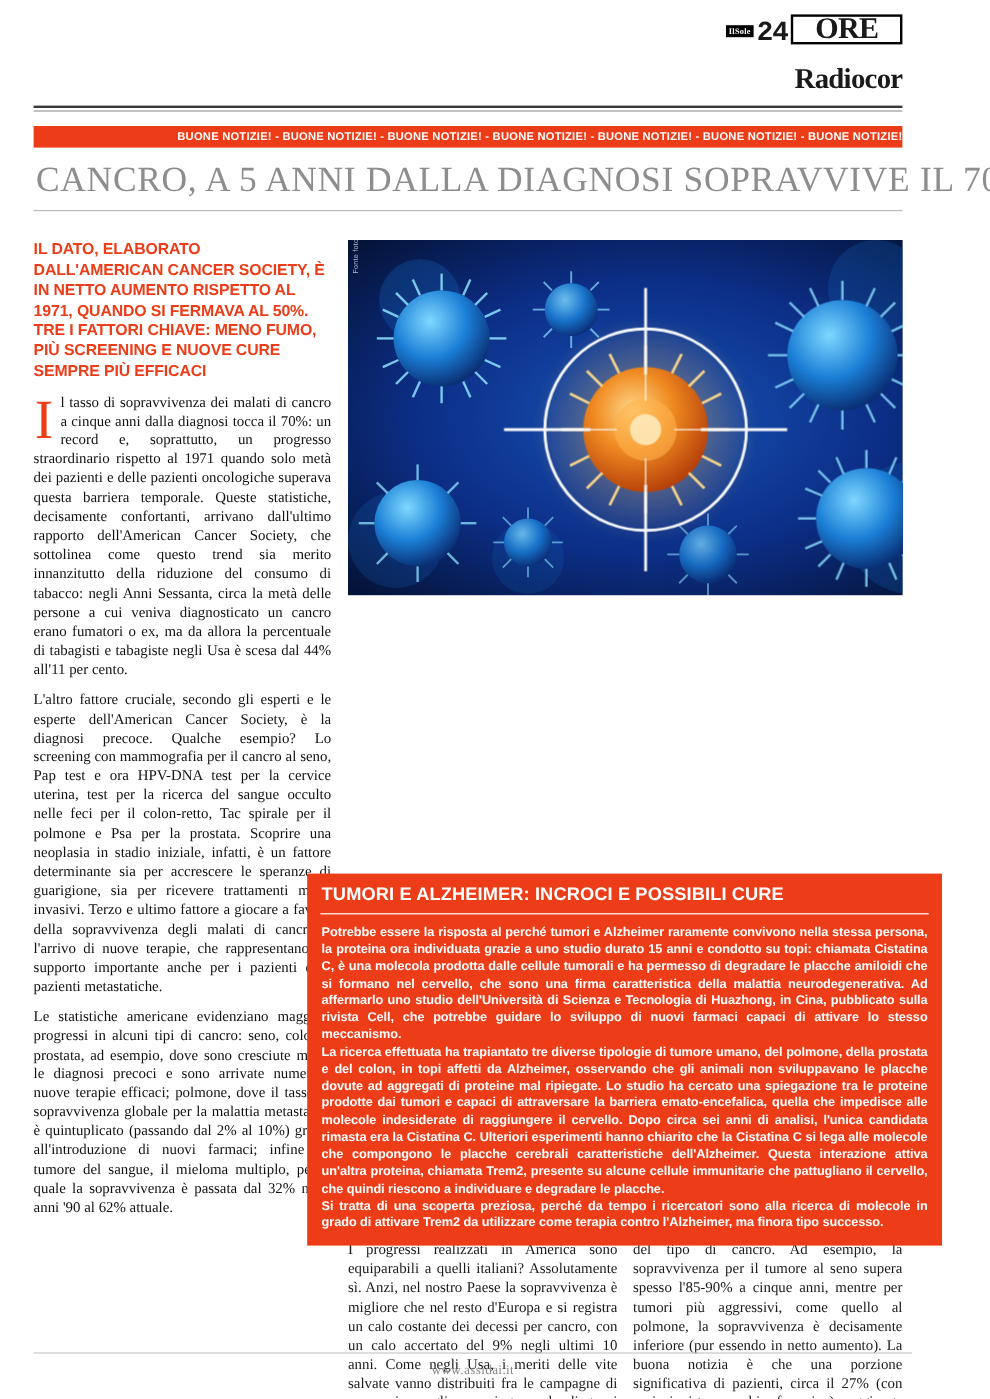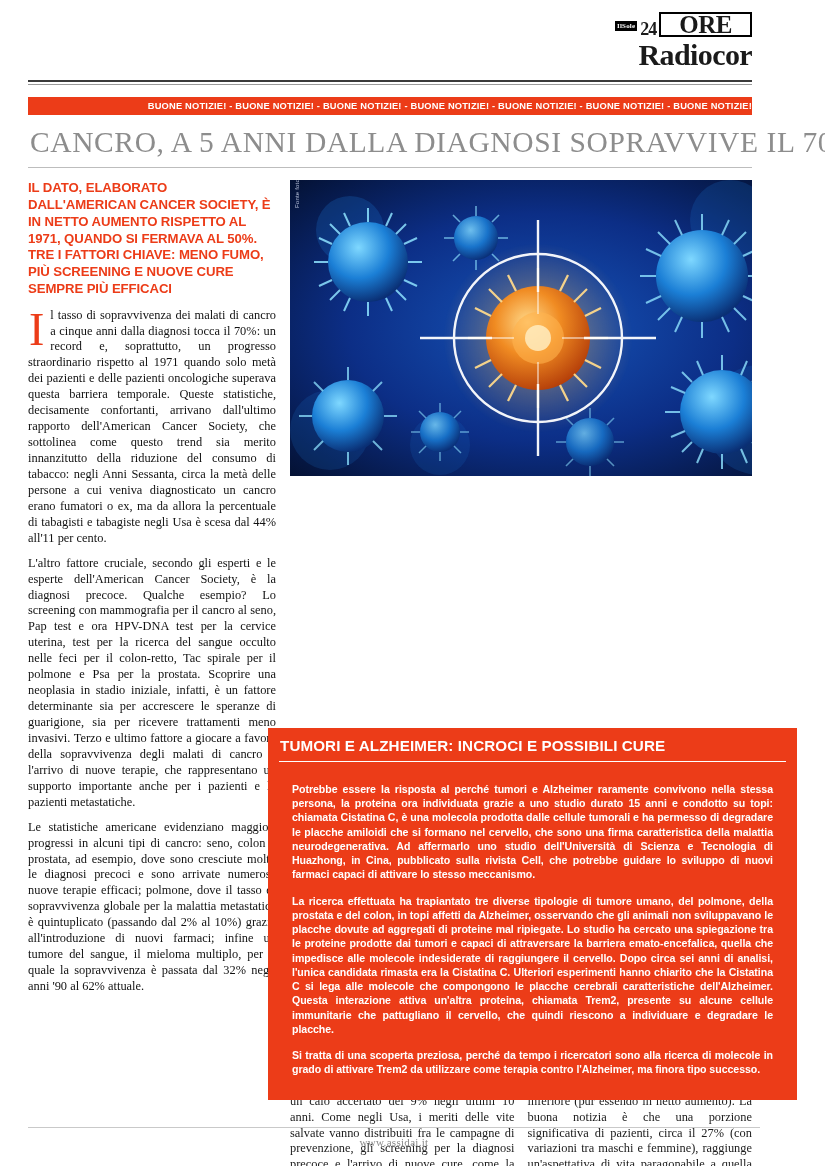--- a/index.html
+++ b/index.html
@@ -44,41 +44,41 @@
     color: #fff;
     font-family: "Liberation Serif", serif;
     font-weight: bold;
     font-size: 7px;
     letter-spacing: 0.2px;
     padding: 2px 2px 1px 2px;
     line-height: 1;
     transform: translateY(-6px);
   }
   .sole-24 {
-    font-family: Liberation Serif, serif;
-    font-weight: bold;
-    font-size: 18px;
+    font-family: Liberation Mono, monospace;
+    font-weight: bold;
+    font-size: 23px;
     letter-spacing: -1px;
     line-height: 0.85;
   }
   .sole-ore {
     font-family: "Liberation Serif", serif;
     font-weight: bold;
     font-size: 25px;
     letter-spacing: -0.5px;
     line-height: 0.85;
     border: 2px solid #000;
     padding: 0px 18px;
   }
   .radiocor {
     font-family: "Liberation Serif", serif;
     font-weight: bold;
-    font-size: 30px;
+    font-size: 24px;
     letter-spacing: -0.6px;
-    margin-top: 3px;
+    margin-top: 17px;
     line-height: 1;
   }
   .mast-rule {
     border-top: 2px solid #3a3a3a;
     margin-top: 10px;
   }
   .mast-rule2 {
     border-top: 1px solid #9a9a9a;
     margin-top: 2px;
   }
@@ -108,21 +108,21 @@
     white-space: nowrap;
   }
   .headline-rule {
     border-top: 1px solid #bdbdbd;
   }
 
   
   .toparea {
     display: flex;
     gap: 14px;
-    margin-top: 12px;
+    margin-top: 24px;
   }
   .leftcol {
     width: 248px;
     flex: 0 0 248px;
   }
   .standfirst {
     font-family: "Liberation Sans", sans-serif;
     font-weight: bold;
     font-size: 13.2px;
     line-height: 1.27;
@@ -183,21 +183,21 @@
     font-family: "Liberation Serif", serif;
     font-size: 12.4px;
     line-height: 1.285;
     text-align: justify;
   }
   .undercol p { margin: 0; }
 
   
   .redbox {
     position: absolute;
-    left: 268px;
+    left: 256px;
     top: 728px;
     width: 529px;
     background: #ec3c18;
     color: #ffffff;
     padding: 0;
   }
   .redbox-title {
     font-family: "Liberation Sans", sans-serif;
     font-weight: bold;
     font-size: 15.2px;
@@ -210,21 +210,21 @@
   }
   .redbox-body {
     font-family: "Liberation Sans", sans-serif;
     font-weight: bold;
     font-size: 10.6px;
     line-height: 1.345;
     text-align: justify;
     padding: 8px 12px 12px 12px;
     letter-spacing: -0.05px;
   }
-  .redbox-body p { margin: 12px; }
+  .redbox-body p { margin: 0; }
 
   
   .footer {
     position: absolute;
     left: 28px;
     right: 20px;
     bottom: 18px;
     text-align: center;
   }
   .footer-rule {

